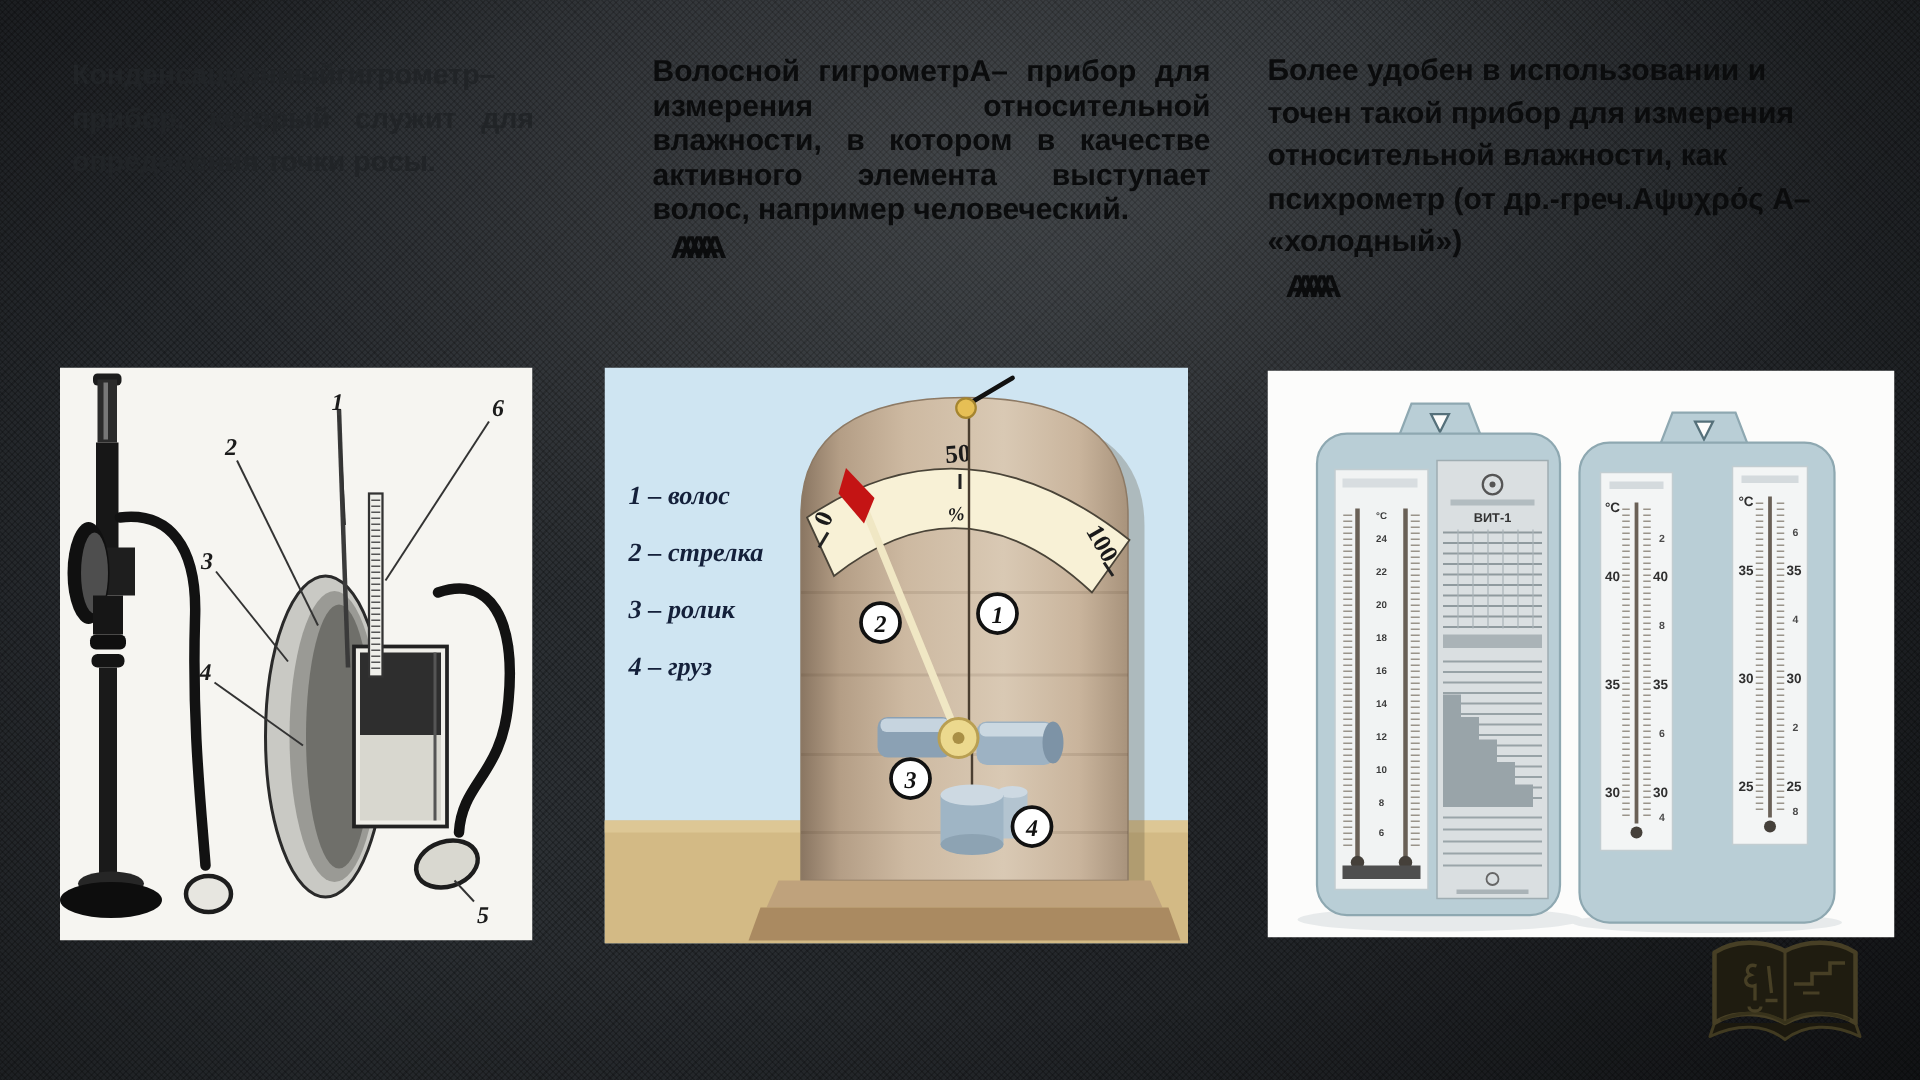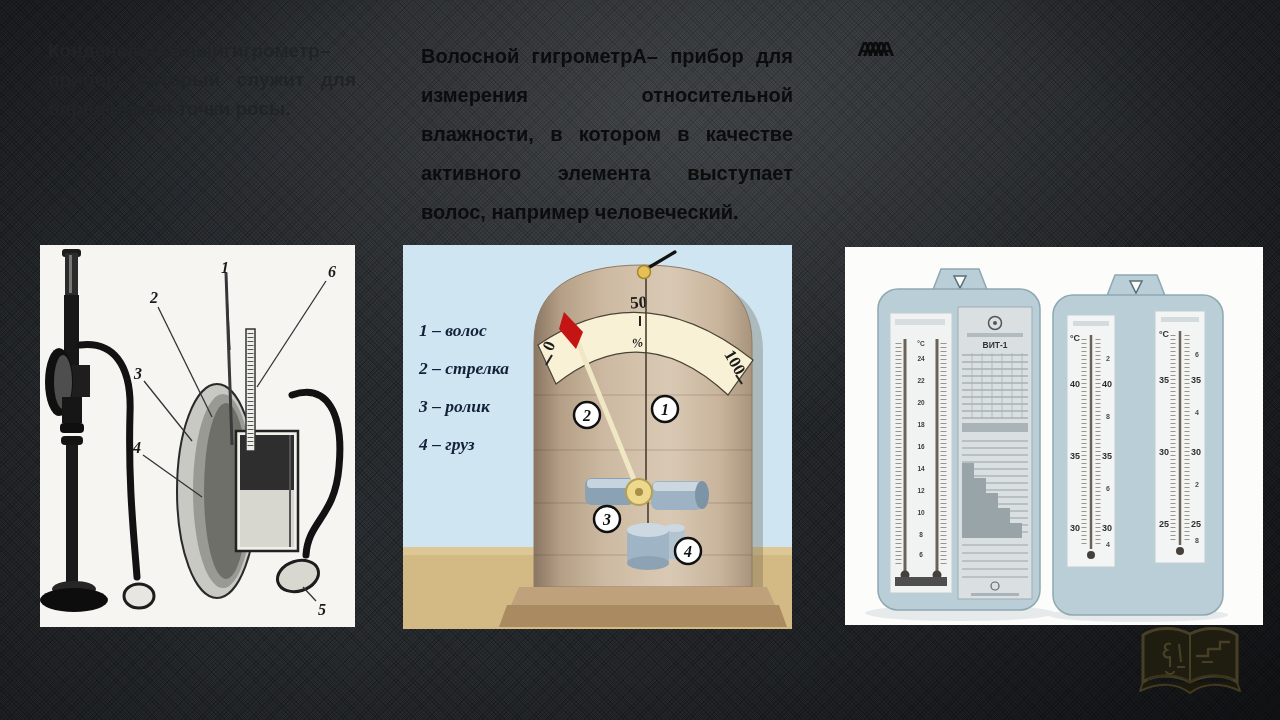--- a/index.html
+++ b/index.html
@@ -13,21 +13,21 @@
     background:
       radial-gradient(ellipse 1100px 700px at 50% 45%, rgba(0,0,0,0) 50%, rgba(0,0,0,0.50) 100%),
       radial-gradient(ellipse 920px 520px at 52% 16%, rgba(255,255,255,0.11), rgba(255,255,255,0) 62%),
       repeating-linear-gradient(45deg, rgba(0,0,0,0.20) 0 1px, rgba(0,0,0,0) 1px 3px),
       repeating-linear-gradient(-45deg, rgba(0,0,0,0.20) 0 1px, rgba(0,0,0,0) 1px 3px),
       linear-gradient(135deg,#24272b 0%,#2c3034 45%,#191b1e 100%);
   }
   .col{position:absolute;font-weight:bold;}
   .col p{margin:0;}
   .col1{left:48px;top:36px;width:308px;font-size:19px;line-height:29px;color:#212427;text-align:justify;}
-  .col2{left:421px;top:37px;width:372px;font-size:20px;line-height:39px;color:#0b0c0d;text-align:justify;}
+  .col2{left:435px;top:37px;width:372px;font-size:20px;line-height:23px;color:#0b0c0d;text-align:justify;}
   .col3{left:845px;top:33px;width:374px;font-size:20px;line-height:28.5px;color:#0b0c0d;text-align:left;}
   .glitch{
     display:block;font-size:21px;font-weight:bold;letter-spacing:-10px;
     margin-left:12px;margin-top:2px;transform:scaleX(1.05);transform-origin:left;
     width:70px;white-space:nowrap;
   }
   .fig{position:absolute;display:block;}
   .fig svg{display:block;}
   #fig-condensation{left:40px;top:245px;}
   #fig-hair{left:403px;top:245px;}
@@ -42,20 +42,21 @@
   <div class="col col1">
     <p>Конденсационныйгигрометр– прибор, который служит для определения точки росы.</p>
   </div>
 
   <div class="col col2">
     <p>Волосной гигрометрА– прибор для измерения относительной влажности, в котором в качестве активного элемента выступает волос, например человеческий.</p>
     <span class="glitch">ААААА</span>
   </div>
 
   <div class="col col3">
+    <p>Более удобен в использовании и точен такой прибор для измерения относительной влажности, как психрометр (от др.-греч.Аψυχρός А– «холодный»)</p>
     <span class="glitch">ААААА</span>
   </div>
 
   <div class="fig" id="fig-condensation">
     <svg width="315" height="382" viewBox="0 0 315 382">
       <rect width="315" height="382" fill="#f6f5f1"></rect>
 
       <g>
         <rect x="22" y="4" width="19" height="8" rx="3" fill="#1c1c1c"></rect>
         <rect x="25" y="8" width="13" height="42" fill="#2b2b2b"></rect>

